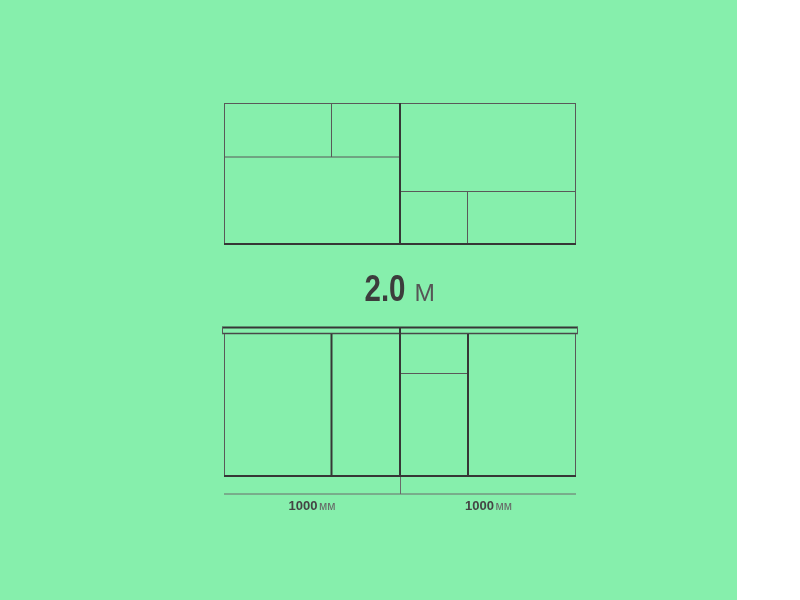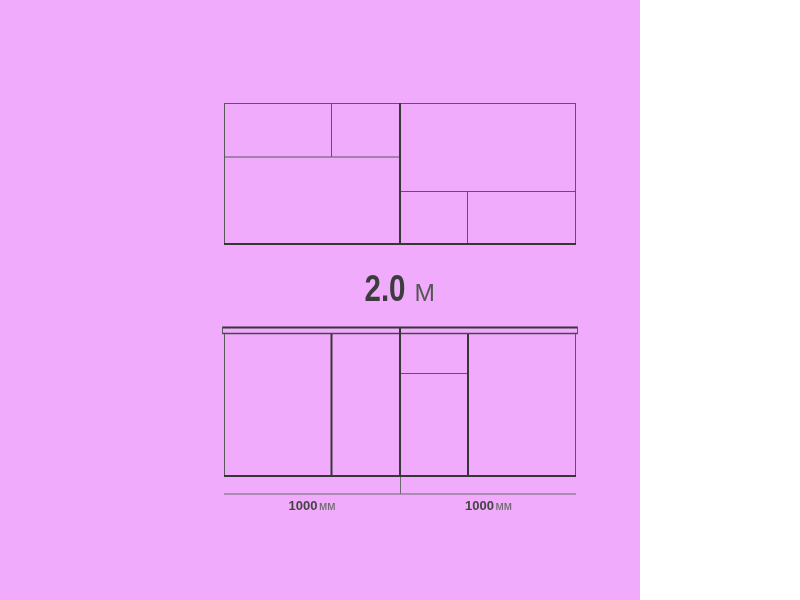--- a/index.html
+++ b/index.html
@@ -1,16 +1,16 @@
 <!DOCTYPE html>
 <html><head>
 <meta charset="utf-8">
 <style>
   html,body{margin:0;padding:0;background:#ffffff;}
-  .page{position:relative;width:640px;height:600px;background:#f0abfc;overflow:hidden;
+  .page{position:relative;width:737px;height:600px;background:#86efac;overflow:hidden;
         font-family:"Liberation Sans", sans-serif;}
 </style>
 </head>
 <body>
 <div class="page">
 <svg width="800" height="600" viewBox="0 0 800 600" xmlns="http://www.w3.org/2000/svg">
 
   <g stroke="#595959" stroke-width="1" fill="none">
     <line x1="224" y1="103.5" x2="576" y2="103.5"></line>
     <line x1="224.5" y1="103" x2="224.5" y2="245"></line>

